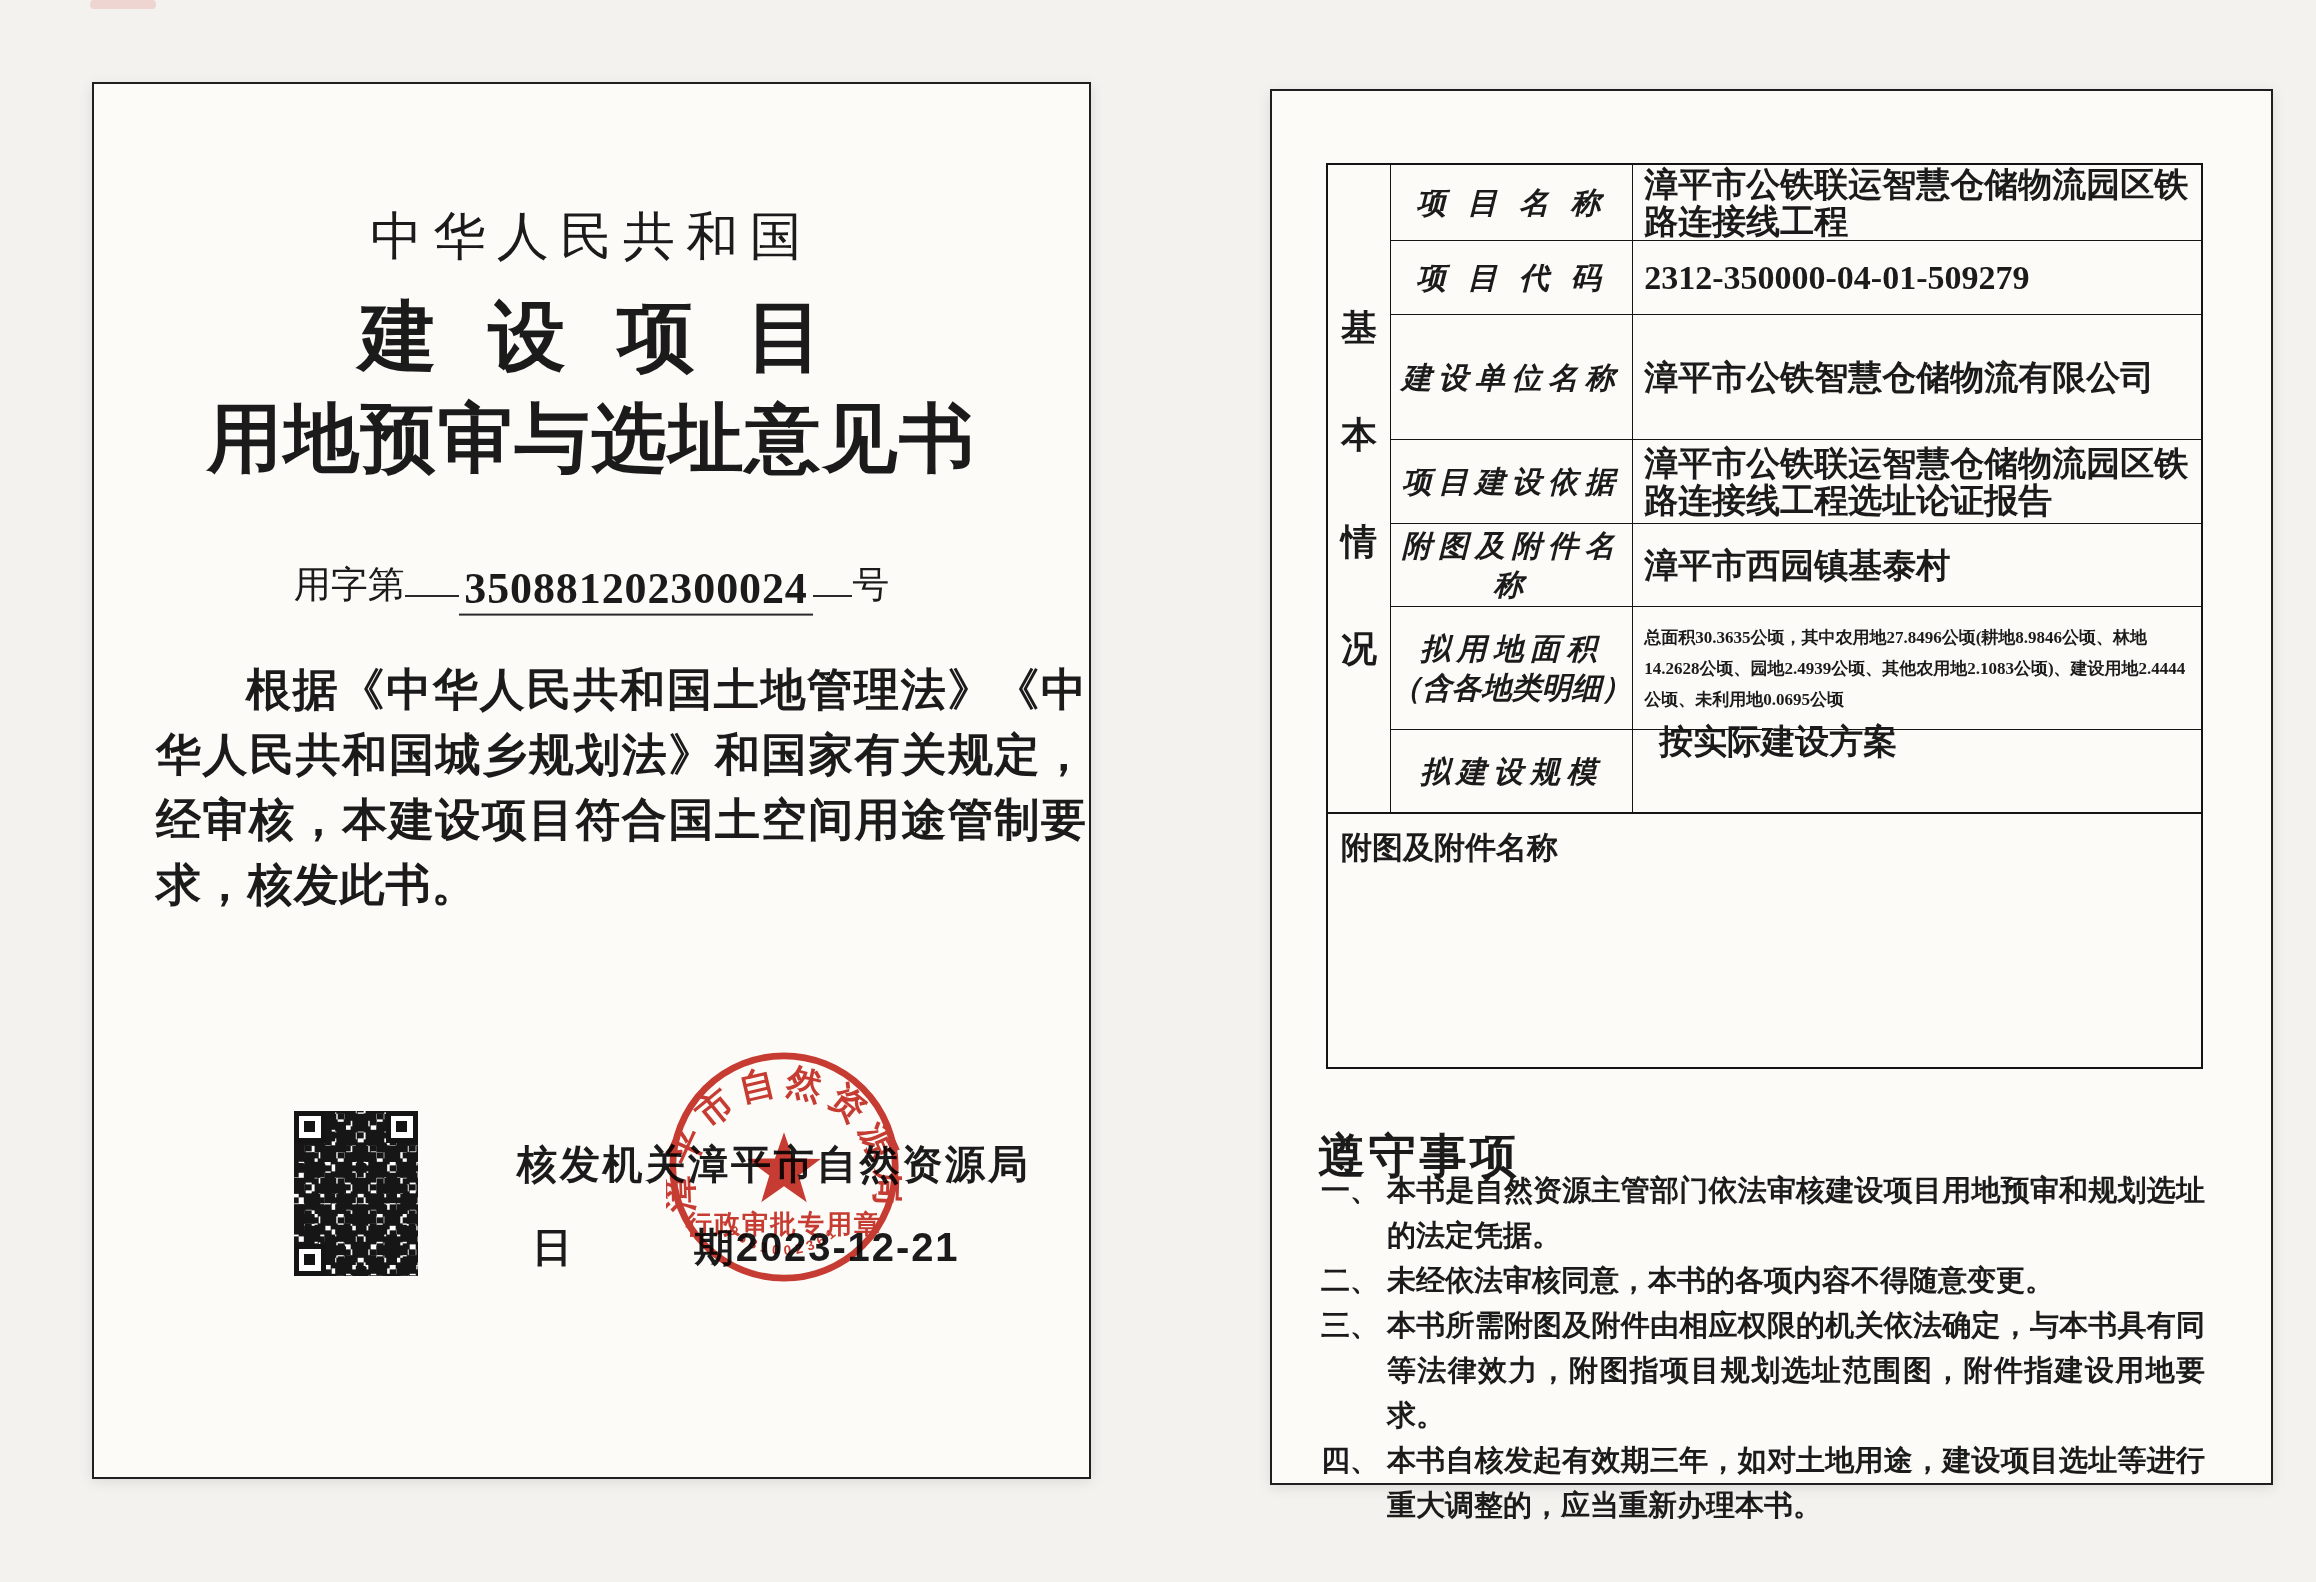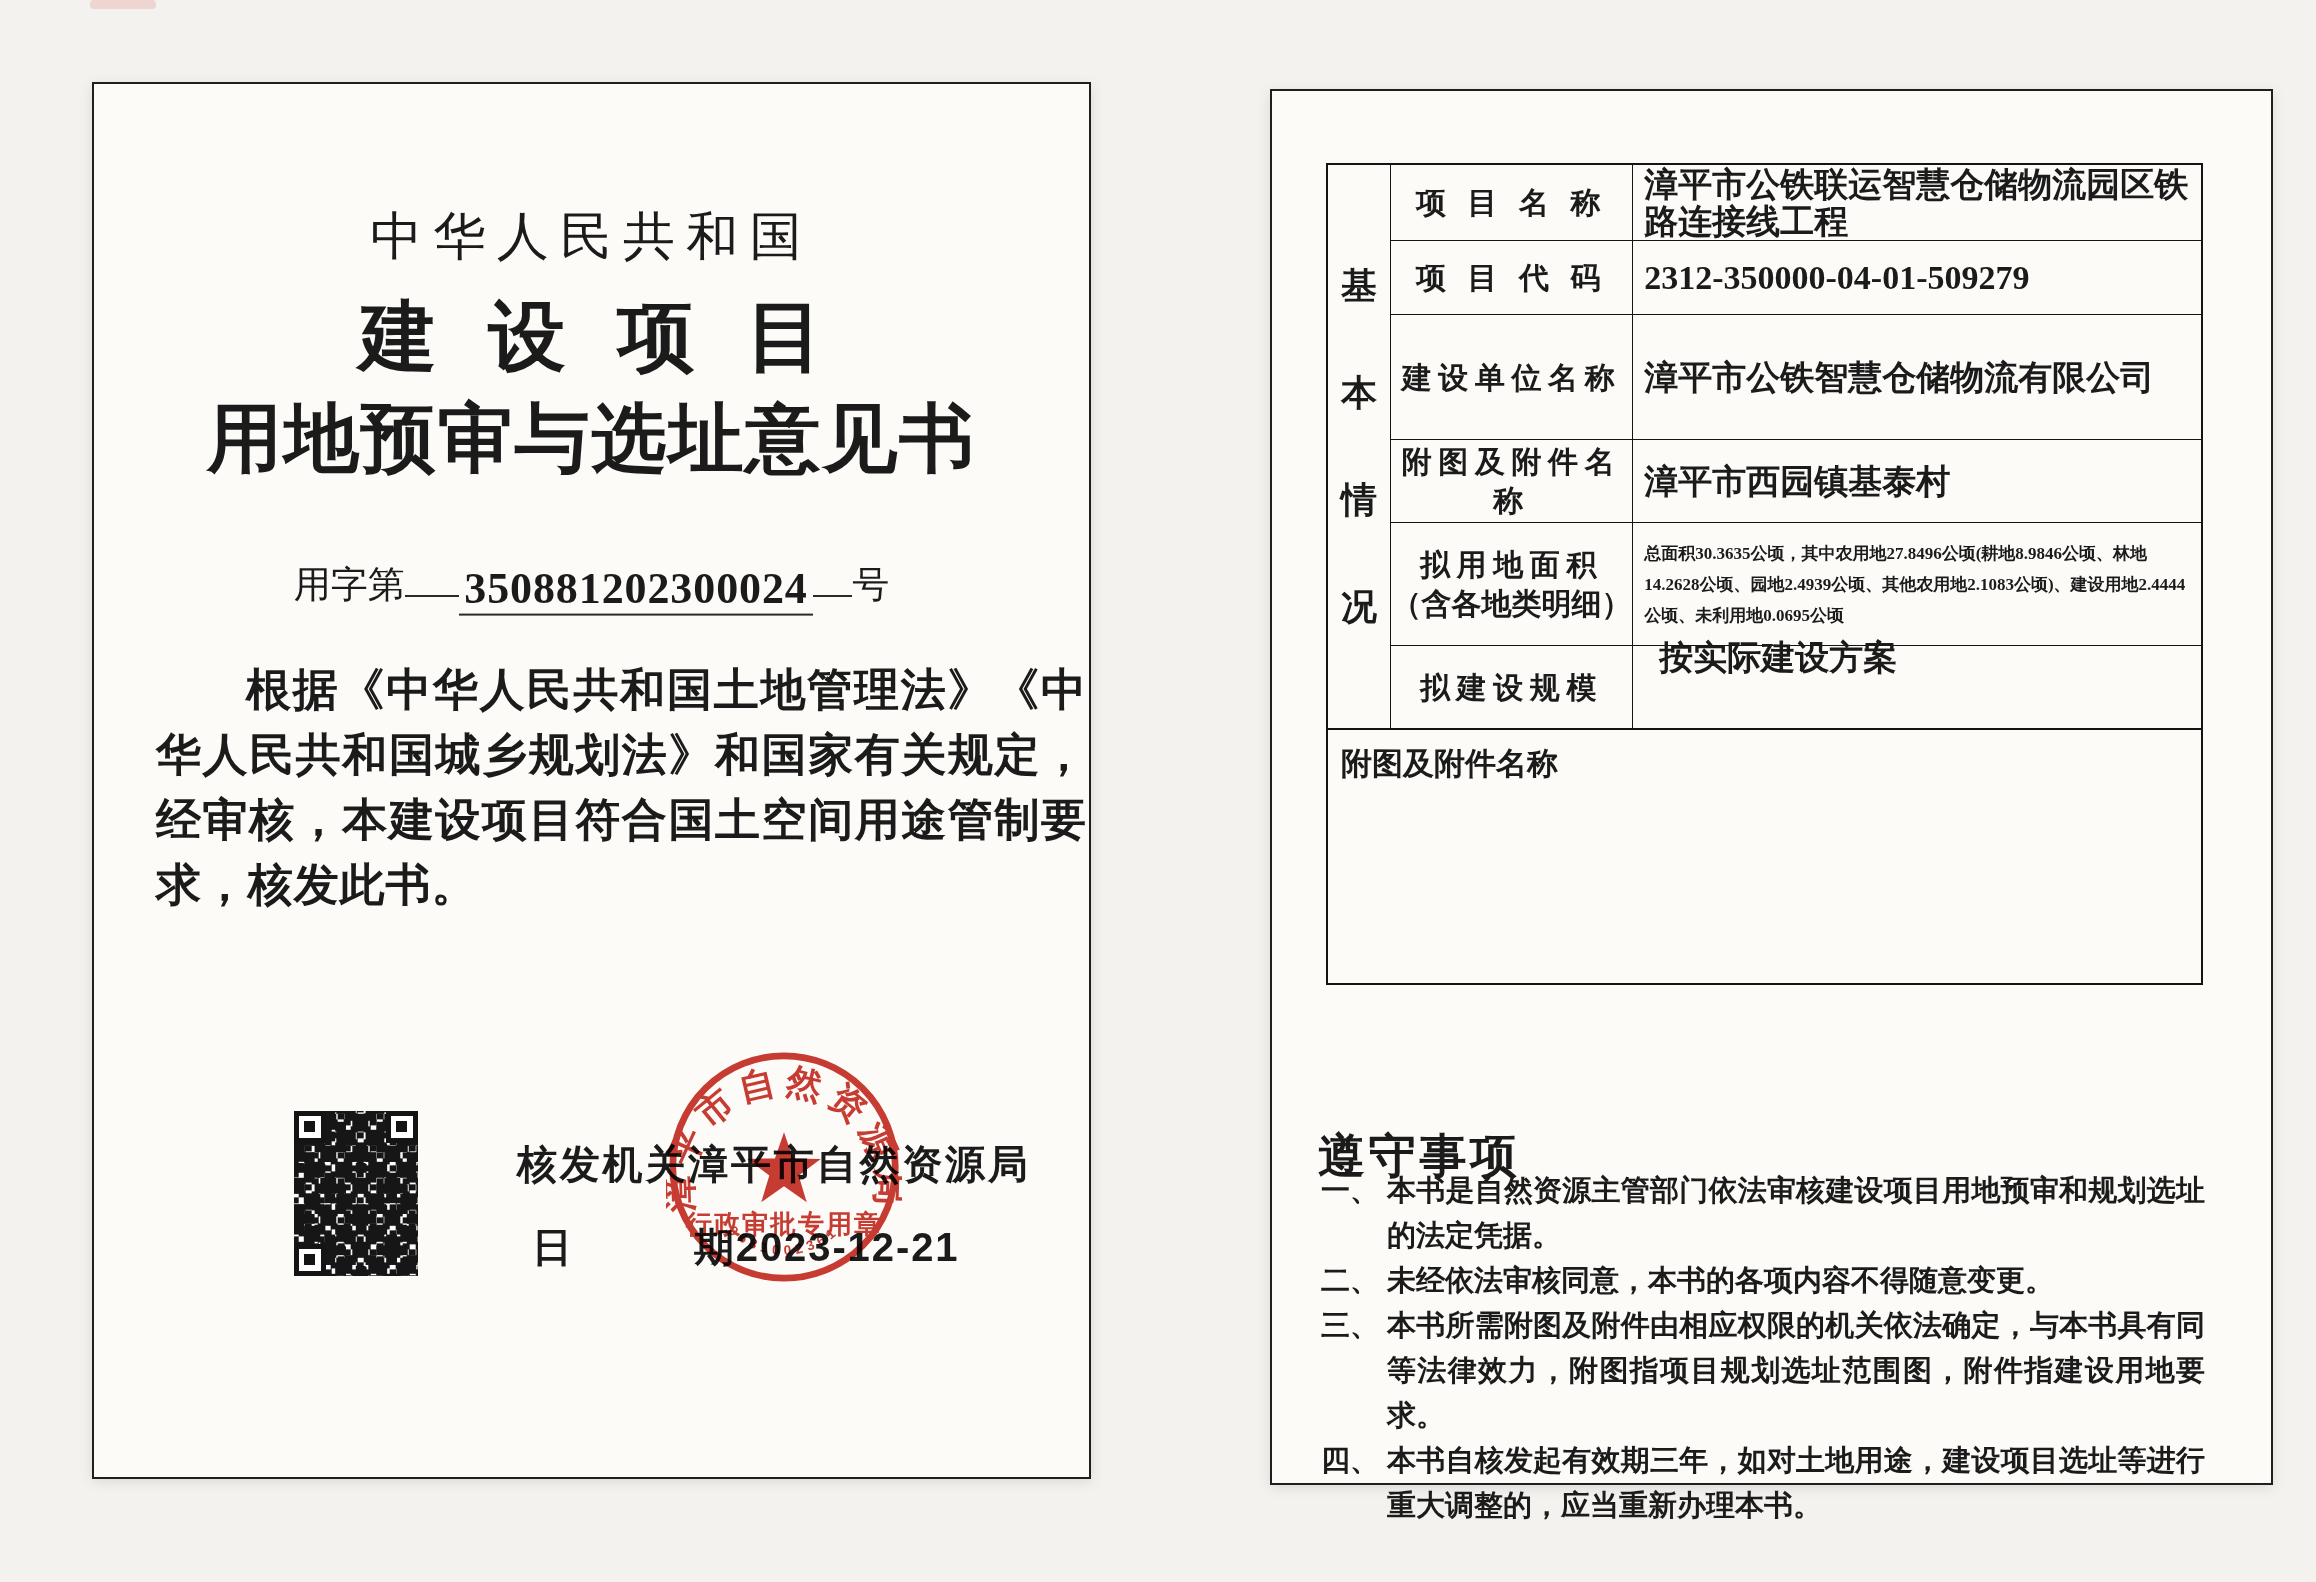--- a/index.html
+++ b/index.html
@@ -99,21 +99,21 @@
     gap:58px;font-size:36px;font-weight:700;
     font-family:"Liberation Sans", sans-serif;
   }
   .rows{flex:1;display:flex;flex-direction:column;}
   .trow{display:flex;border-top:1.9px solid #141414;}
   .trow.first{border-top:none;}
   .lbl{
     width:242px;border-right:1.9px solid #141414;box-sizing:border-box;
     display:flex;flex-direction:column;align-items:center;justify-content:center;
     font-size:30px;font-weight:700;letter-spacing:6.6px;text-align:center;
-    font-family:"Liberation Sans", sans-serif;line-height:39px;
+    font-family:"Liberation Sans", sans-serif;line-height:39px;font-style:italic;
   }
   .val{
     flex:1;display:flex;flex-direction:column;justify-content:center;
     font-size:34px;font-weight:600;line-height:37px;
     padding:3.7px 9.4px 3.7px 11.2px;box-sizing:border-box;
     font-family:"Liberation Serif", serif;
   }
   .val.small{font-size:17px;line-height:31px;font-weight:700;}
   .val.top{justify-content:flex-start;}
   .val.top .vtext{transform:translateY(-11.2px);padding-left:15px;font-family:Liberation Serif, serif;}
@@ -202,20 +202,24 @@
             <div class="val">漳平市公铁联运智慧仓储物流园区铁路连接线工程</div>
           </div>
           <div class="trow r2">
             <div class="lbl">项 目 代 码</div>
             <div class="val">2312-350000-04-01-509279</div>
           </div>
           <div class="trow r3">
             <div class="lbl">建设单位名称</div>
             <div class="val">漳平市公铁智慧仓储物流有限公司</div>
           </div>
+          <div class="trow r4">
+            <div class="lbl">项目建设依据</div>
+            <div class="val">漳平市公铁联运智慧仓储物流园区铁路连接线工程选址论证报告</div>
+          </div>
           <div class="trow r5">
             <div class="lbl">附图及附件名称</div>
             <div class="val">漳平市西园镇基泰村</div>
           </div>
           <div class="trow r6">
             <div class="lbl">
               <span>拟用地面积</span>
               <span style="letter-spacing:0;">（含各地类明细）</span>
             </div>
             <div class="val small">总面积30.3635公顷，其中农用地27.8496公顷(耕地8.9846公顷、林地14.2628公顷、园地2.4939公顷、其他农用地2.1083公顷)、建设用地2.4444公顷、未利用地0.0695公顷</div>

